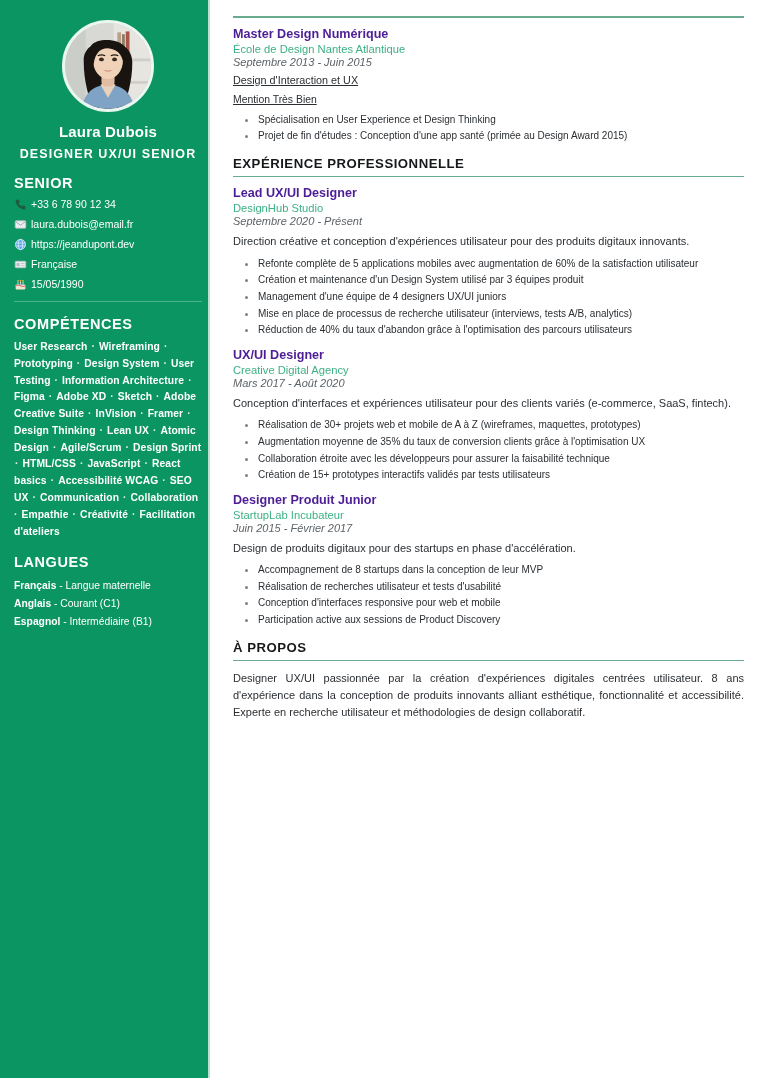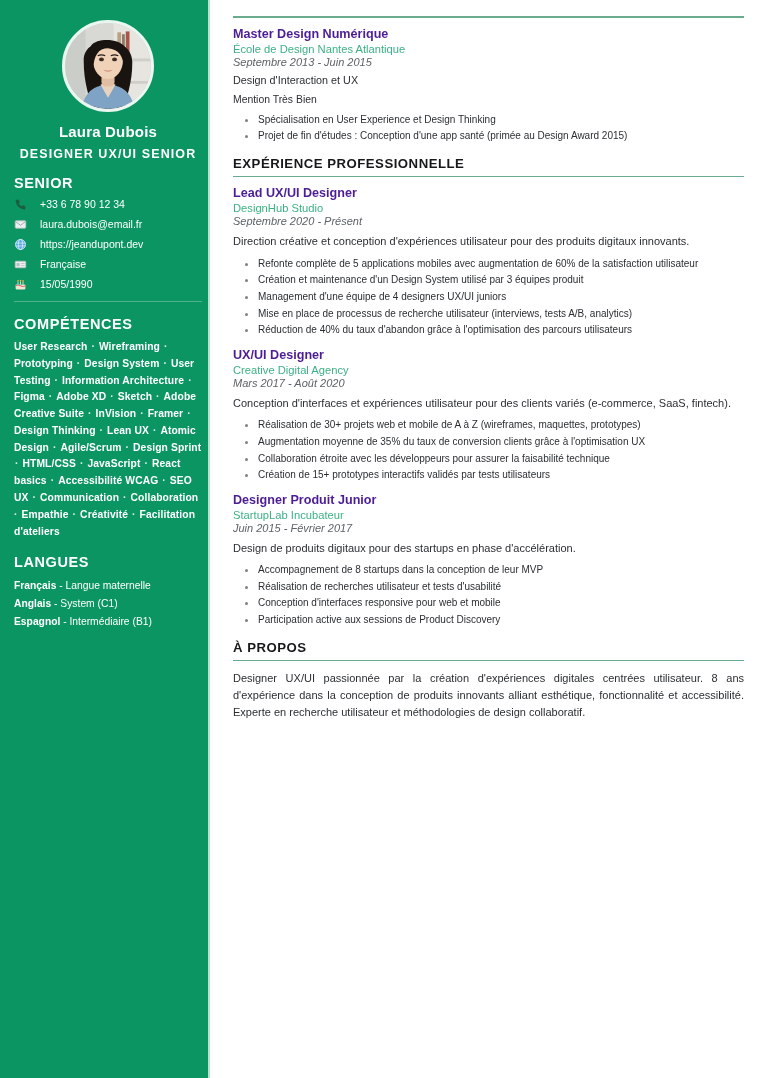--- a/index.html
+++ b/index.html
@@ -60,21 +60,21 @@
   .side-divider {
     height:1px;
     background:rgba(255,255,255,.28);
     margin:10px 2px 0 2px;
   }
 
   .contact-list { margin-top:2px; }
   .contact-row {
     display:flex;
     align-items:center;
-    gap:13px;
+    gap:4px;
     margin:0 0 7px 2px;
     font-size:10.5px;
     color:#ffffff;
     line-height:1.2;
   }
   .cicon { width:13px; height:13px; flex:none; display:block; }
 
   .skills {
     font-size:10.3px;
     font-weight:bold;
@@ -128,20 +128,21 @@
   .entry-dates {
     font-size:11px;
     font-style:italic;
     color:#5d6368;
     margin-bottom:6px;
   }
   .entry-line {
     font-size:10.8px;
     color:#2b2f33;
     margin-bottom:4px;
+    text-decoration:underline;
   }
   .entry-desc {
     font-size:11px;
     color:#2b2f33;
     line-height:1.5;
     text-align:justify;
     margin-bottom:6px;
   }
   ul.bullets { list-style:none; margin:0 0 0 6px; }
   ul.bullets li {
@@ -270,21 +271,21 @@
   </div>
 
   <div class="side-divider"></div>
 
   <div class="side-heading">COMPÉTENCES</div>
   <div class="skills"><span>User Research</span><span class="sep"> · </span><span>Wireframing</span><span class="sep"> · </span><span>Prototyping</span><span class="sep"> · </span><span>Design System</span><span class="sep"> · </span><span>User Testing</span><span class="sep"> · </span><span>Information Architecture</span><span class="sep"> · </span><span>Figma</span><span class="sep"> · </span><span>Adobe XD</span><span class="sep"> · </span><span>Sketch</span><span class="sep"> · </span><span>Adobe Creative Suite</span><span class="sep"> · </span><span>InVision</span><span class="sep"> · </span><span>Framer</span><span class="sep"> · </span><span>Design Thinking</span><span class="sep"> · </span><span>Lean UX</span><span class="sep"> · </span><span>Atomic Design</span><span class="sep"> · </span><span>Agile/Scrum</span><span class="sep"> · </span><span>Design Sprint</span><span class="sep"> · </span><span>HTML/CSS</span><span class="sep"> · </span><span>JavaScript</span><span class="sep"> · </span><span>React basics</span><span class="sep"> · </span><span>Accessibilité WCAG</span><span class="sep"> · </span><span>SEO UX</span><span class="sep"> · </span><span>Communication</span><span class="sep"> · </span><span>Collaboration</span><span class="sep"> · </span><span>Empathie</span><span class="sep"> · </span><span>Créativité</span><span class="sep"> · </span><span>Facilitation d'ateliers</span></div>
 
   <div class="side-heading">LANGUES</div>
   <div id="lang-list">
       <div class="lang-row"><span class="lang-name">Français</span><span class="lang-level"> - Langue maternelle</span></div>
-      <div class="lang-row"><span class="lang-name">Anglais</span><span class="lang-level"> - System (C1)</span></div>
+      <div class="lang-row"><span class="lang-name">Anglais</span><span class="lang-level"> - Courant (C1)</span></div>
       <div class="lang-row"><span class="lang-name">Espagnol</span><span class="lang-level"> - Intermédiaire (B1)</span></div>
     </div>
 
 </aside>
 
 <main class="main">
 
   <section class="section">
     <div class="sec-rule"></div>
 

